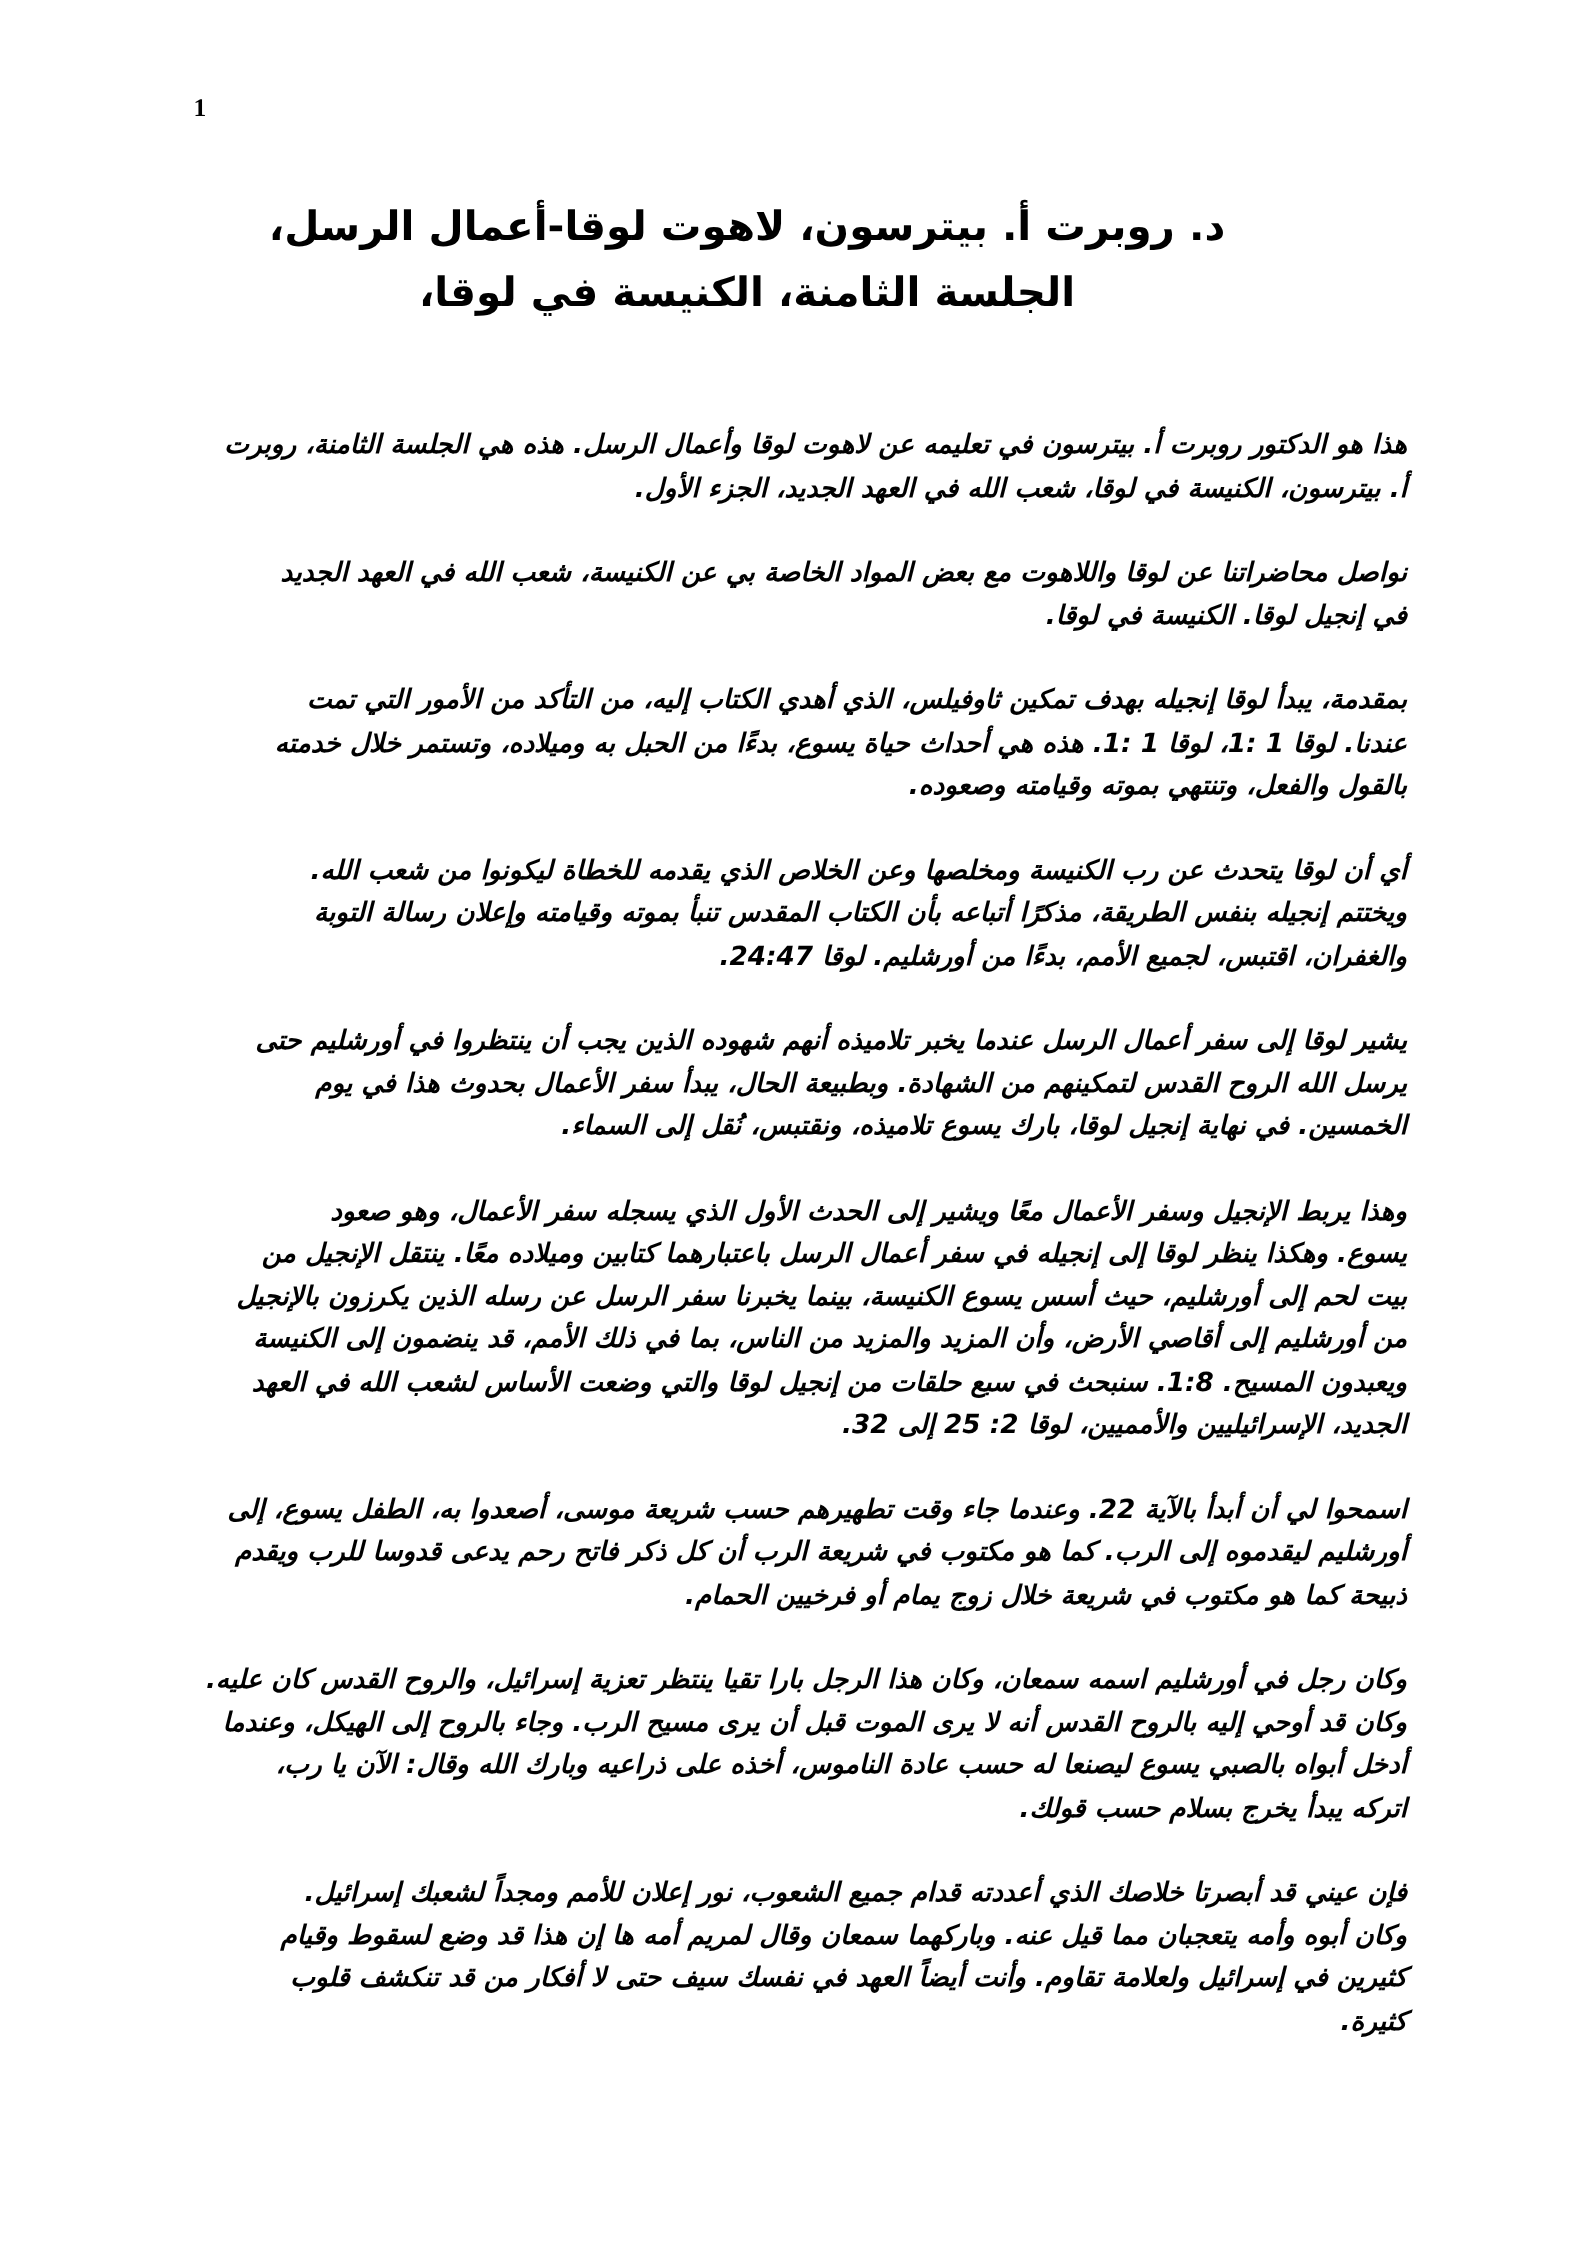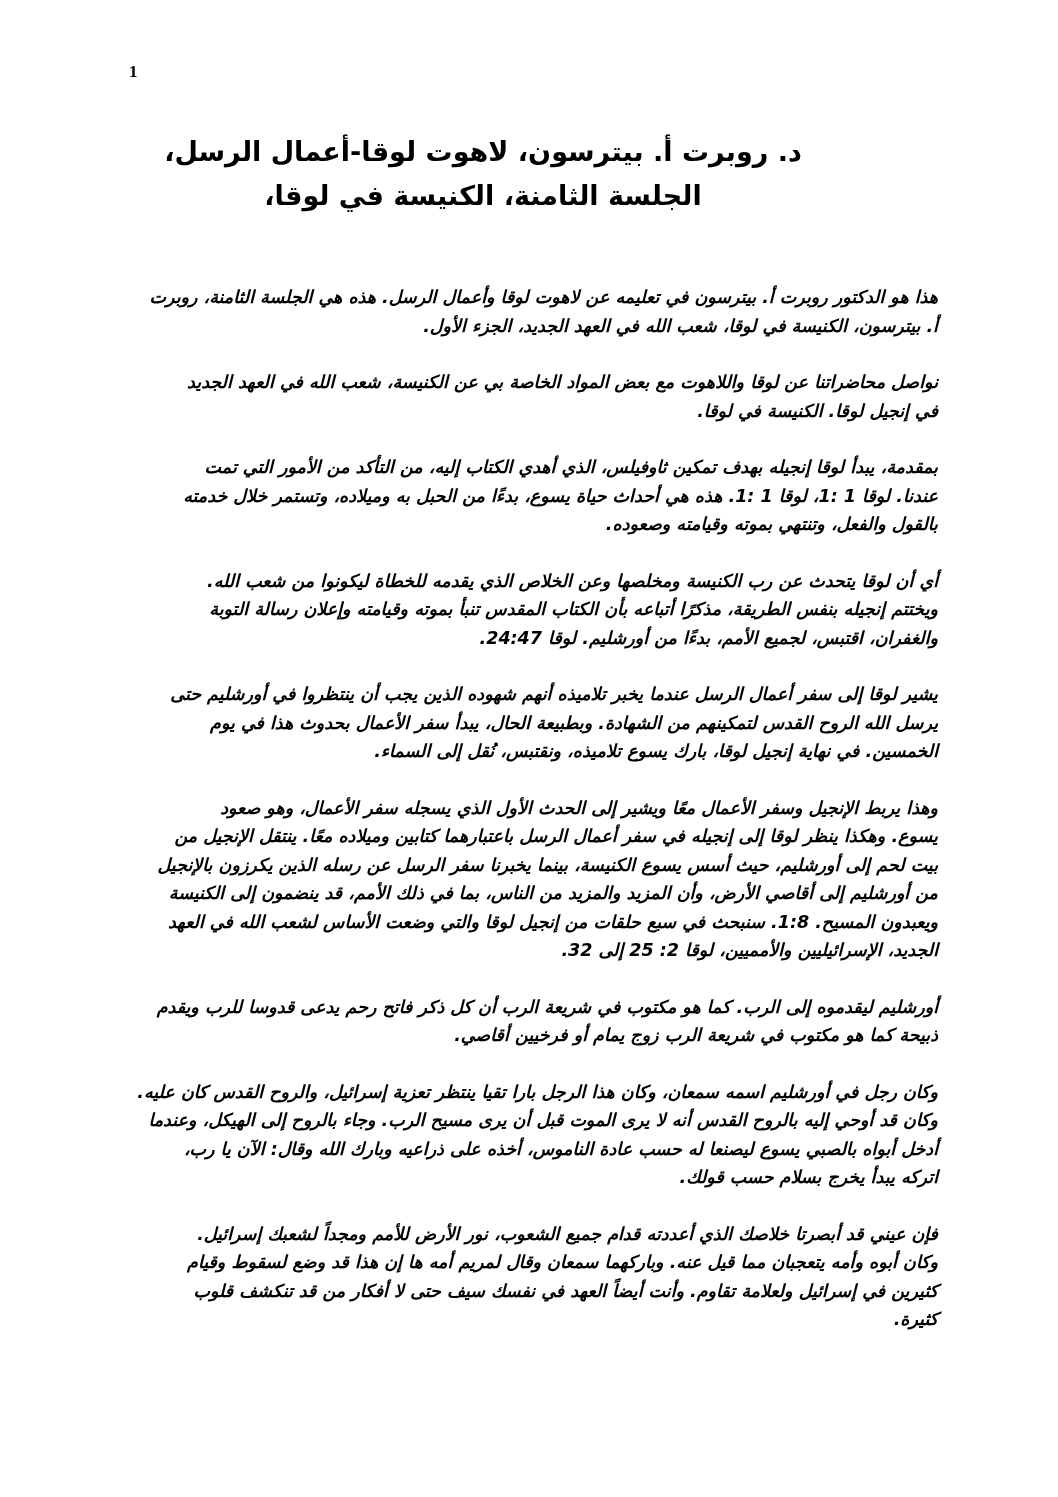--- a/index.html
+++ b/index.html
@@ -1,18 +1,18 @@
 <!DOCTYPE html>
 <html><head>
 <meta charset="utf-8">
 <style>
   html, body { margin: 0; padding: 0; background: #ffffff; }
   body { width: 1058px; height: 1497px; position: relative; overflow: hidden; font-family: "DejaVu Sans", sans-serif; color: #000; }
   .page-number { position: absolute; left: 129px; top: 62px; font-family: "Liberation Serif", serif; font-size: 17px; font-weight: bold; }
-  .title-block { position: absolute; left: 0; width: 966px; top: 130px; text-align: center; direction: rtl; }
+  .title-block { position: absolute; left: 15px; width: 966px; top: 130px; text-align: center; direction: rtl; }
   .title-line { font-family: "DejaVu Sans", sans-serif; font-weight: bold; font-size: 27px; line-height: 44px; letter-spacing: 0; }
   .body { position: absolute; left: 128px; width: 810px; top: 283px; direction: rtl; }
   .para { margin: 0 0 28px 0; }
   .line { font-family: "DejaVu Sans", sans-serif; font-weight: bold; font-size: 17.5px; line-height: 28.5px; white-space: nowrap; text-align: right; font-style: italic; }
 </style>
 </head>
 <body>
 
 <div class="page-number">1</div>
 
@@ -47,28 +47,29 @@
   </div>
   <div class="para">
     <div class="line">وهذا يربط الإنجيل وسفر الأعمال معًا ويشير إلى الحدث الأول الذي يسجله سفر الأعمال، وهو صعود</div>
     <div class="line">يسوع. وهكذا ينظر لوقا إلى إنجيله في سفر أعمال الرسل باعتبارهما كتابين وميلاده معًا. ينتقل الإنجيل من</div>
     <div class="line">بيت لحم إلى أورشليم، حيث أسس يسوع الكنيسة، بينما يخبرنا سفر الرسل عن رسله الذين يكرزون بالإنجيل</div>
     <div class="line">من أورشليم إلى أقاصي الأرض، وأن المزيد والمزيد من الناس، بما في ذلك الأمم، قد ينضمون إلى الكنيسة</div>
     <div class="line">ويعبدون المسيح. 1:8. سنبحث في سبع حلقات من إنجيل لوقا والتي وضعت الأساس لشعب الله في العهد</div>
     <div class="line">الجديد، الإسرائيليين والأمميين، لوقا 2: 25 إلى 32.</div>
   </div>
   <div class="para">
+    <div class="line">اسمحوا لي أن أبدأ بالآية 22. وعندما جاء وقت تطهيرهم حسب شريعة موسى، أصعدوا به، الطفل يسوع، إلى</div>
     <div class="line">أورشليم ليقدموه إلى الرب. كما هو مكتوب في شريعة الرب أن كل ذكر فاتح رحم يدعى قدوسا للرب ويقدم</div>
-    <div class="line">ذبيحة كما هو مكتوب في شريعة الرب زوج يمام أو فرخيين أقاصي.</div>
+    <div class="line">ذبيحة كما هو مكتوب في شريعة خلال زوج يمام أو فرخيين الحمام.</div>
   </div>
   <div class="para">
     <div class="line">وكان رجل في أورشليم اسمه سمعان، وكان هذا الرجل بارا تقيا ينتظر تعزية إسرائيل، والروح القدس كان عليه.</div>
     <div class="line">وكان قد أوحي إليه بالروح القدس أنه لا يرى الموت قبل أن يرى مسيح الرب. وجاء بالروح إلى الهيكل، وعندما</div>
     <div class="line">أدخل أبواه بالصبي يسوع ليصنعا له حسب عادة الناموس، أخذه على ذراعيه وبارك الله وقال: الآن يا رب،</div>
     <div class="line">اتركه يبدأ يخرج بسلام حسب قولك.</div>
   </div>
   <div class="para">
-    <div class="line">فإن عيني قد أبصرتا خلاصك الذي أعددته قدام جميع الشعوب، نور الأرض للأمم ومجداً لشعبك إسرائيل.</div>
+    <div class="line">فإن عيني قد أبصرتا خلاصك الذي أعددته قدام جميع الشعوب، نور إعلان للأمم ومجداً لشعبك إسرائيل.</div>
     <div class="line">وكان أبوه وأمه يتعجبان مما قيل عنه. وباركهما سمعان وقال لمريم أمه ها إن هذا قد وضع لسقوط وقيام</div>
     <div class="line">كثيرين في إسرائيل ولعلامة تقاوم. وأنت أيضاً العهد في نفسك سيف حتى لا أفكار من قد تنكشف قلوب</div>
     <div class="line">كثيرة.</div>
   </div>
 </div>
 
 </body></html>

